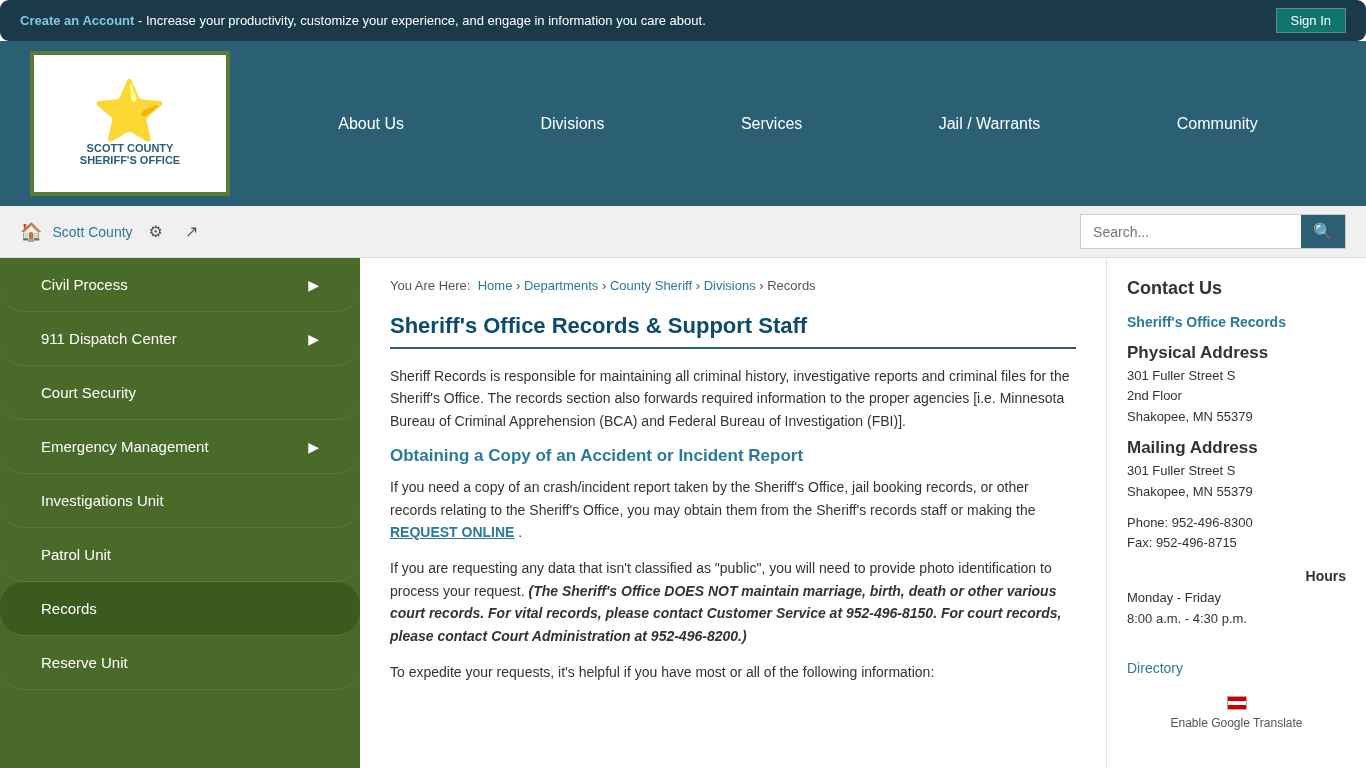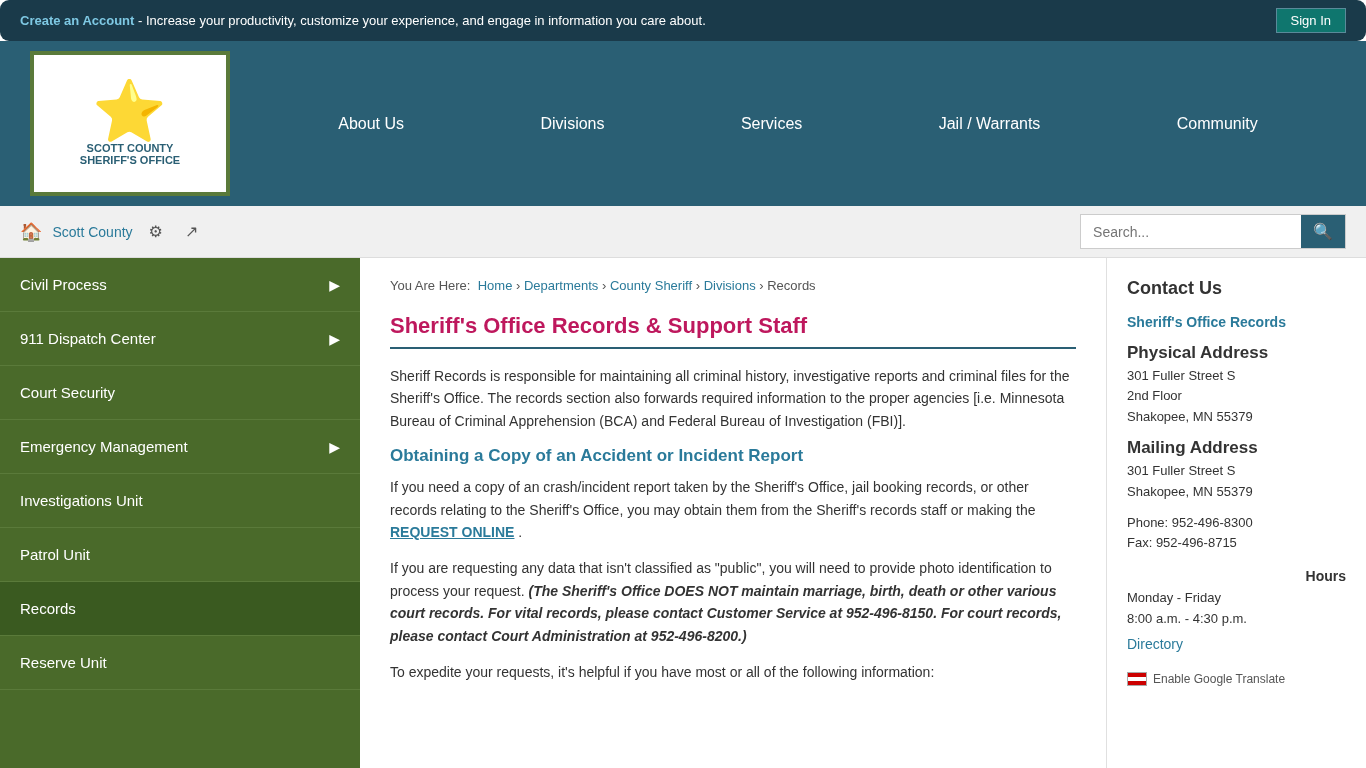--- a/index.html
+++ b/index.html
@@ -125,46 +125,47 @@
     
     .sidebar {
       width: 360px;
       flex-shrink: 0;
       background: #4a6a2a;
     }
     .sidebar-item {
       display: flex;
       justify-content: space-between;
       align-items: center;
-      padding: 18px 20px;
+      padding: 18px 41px;
       border-bottom: 1px solid #5a7a3a;
       color: #fff;
       font-size: 15px;
       font-weight: 500;
       cursor: pointer;
+      border-radius: 24px;
     }
     .sidebar-item.active { background: #3a5a20; }
     .sidebar-arrow { font-size: 14px; color: #fff; }
 
     
     .main-content {
       flex: 1;
       padding: 20px 30px;
     }
     .breadcrumb {
       font-size: 13px;
       color: #555;
       margin-bottom: 20px;
     }
     .breadcrumb a { color: #2a7a9a; text-decoration: none; }
 
     .page-title {
       font-size: 22px;
       font-weight: bold;
-      color: #be185d;
+      color: #0c4a6e;
       margin-bottom: 16px;
       border-bottom: 2px solid #2a5f74;
       padding-bottom: 8px;
     }
     .content-text {
       font-size: 14px;
       line-height: 1.6;
       color: #333;
       margin-bottom: 14px;
     }
@@ -224,20 +225,21 @@
       text-align: right;
     }
     .translate-bar {
       margin-top: 20px;
       display: flex;
       align-items: center;
       gap: 6px;
       font-size: 12px;
       color: #555;
       cursor: pointer;
+      flex-direction: column;
     }
     .translate-icon {
       width: 20px;
       height: 14px;
       background: linear-gradient(#cc0000 33%, #fff 33%, #fff 66%, #cc0000 66%);
       border: 1px solid #aaa;
       flex-shrink: 0;
       position: relative;
     }
   </style>
@@ -359,21 +361,21 @@
       <div>Shakopee, MN 55379</div>
     </div>
 
     <div class="contact-info" style="margin-top:10px;">Phone: 952-496-8300</div>
     <div class="contact-info">Fax: 952-496-8715</div>
 
     <div class="hours-title">Hours</div>
     <div class="contact-info">Monday - Friday</div>
     <div class="contact-info">8:00 a.m. - 4:30 p.m.</div>
 
-    <div style="margin-top:6px;">
+    <div style="margin-top:30px;">
       <a class="contact-link">Directory</a>
     </div>
 
     <div class="translate-bar">
       <div class="translate-icon"></div>
       <span>Enable Google Translate</span>
     </div>
   </div>
 
 </div>

